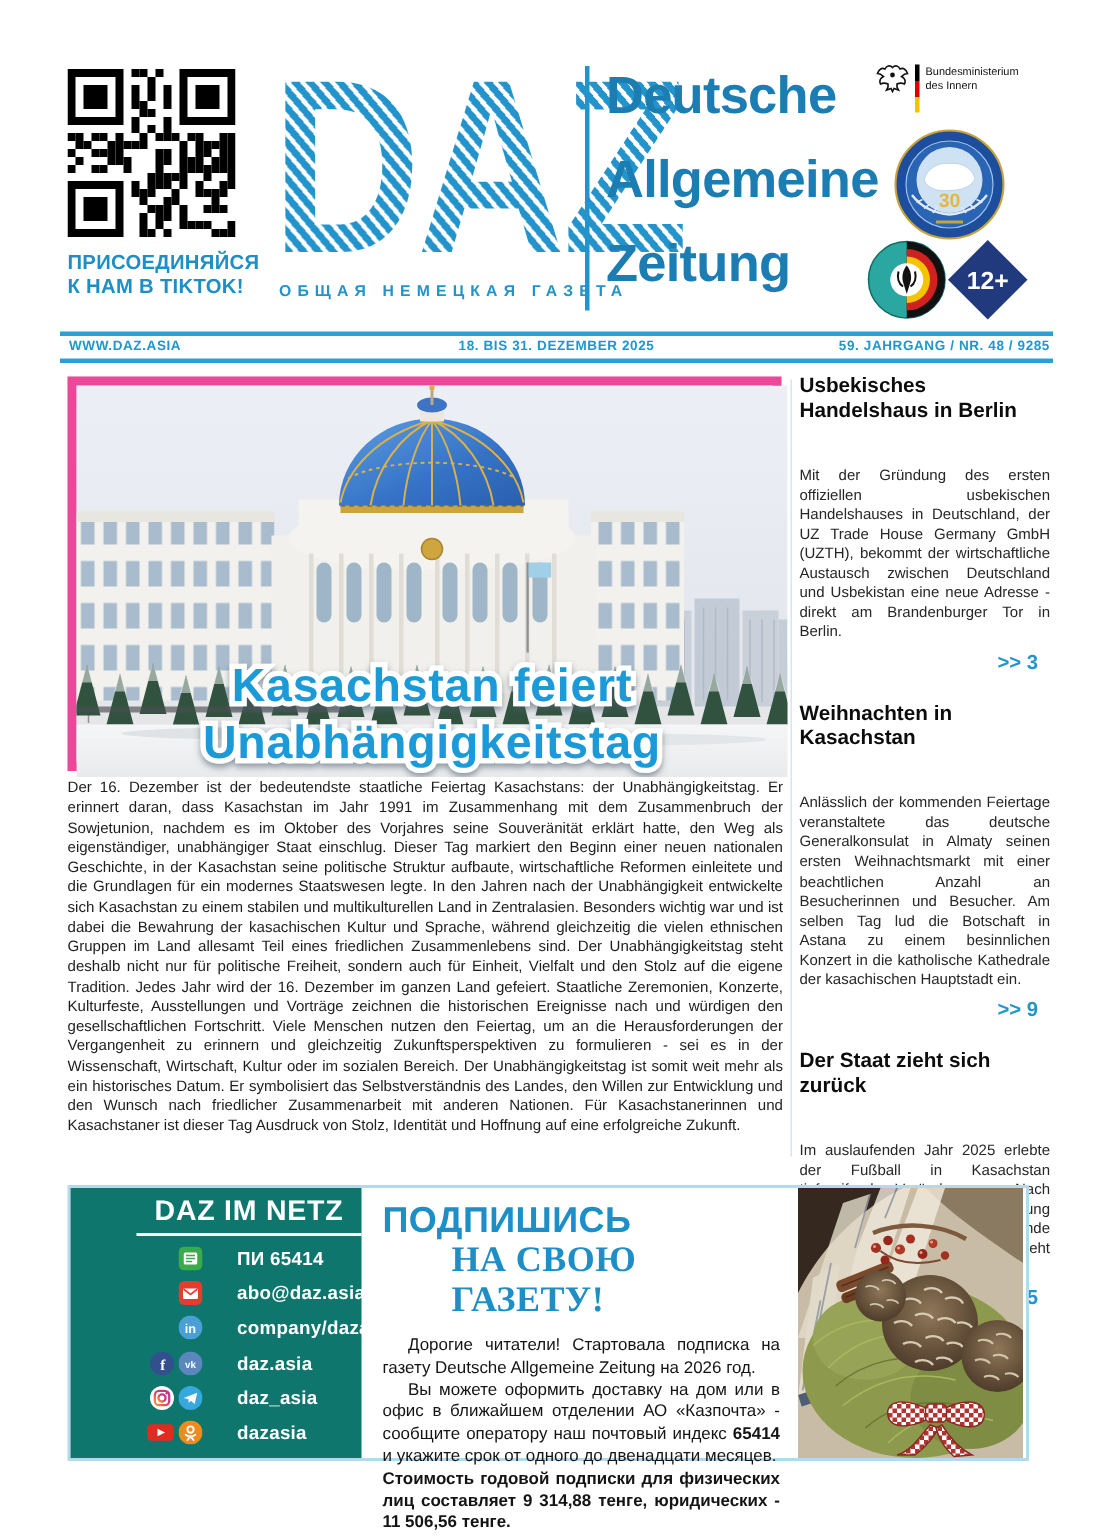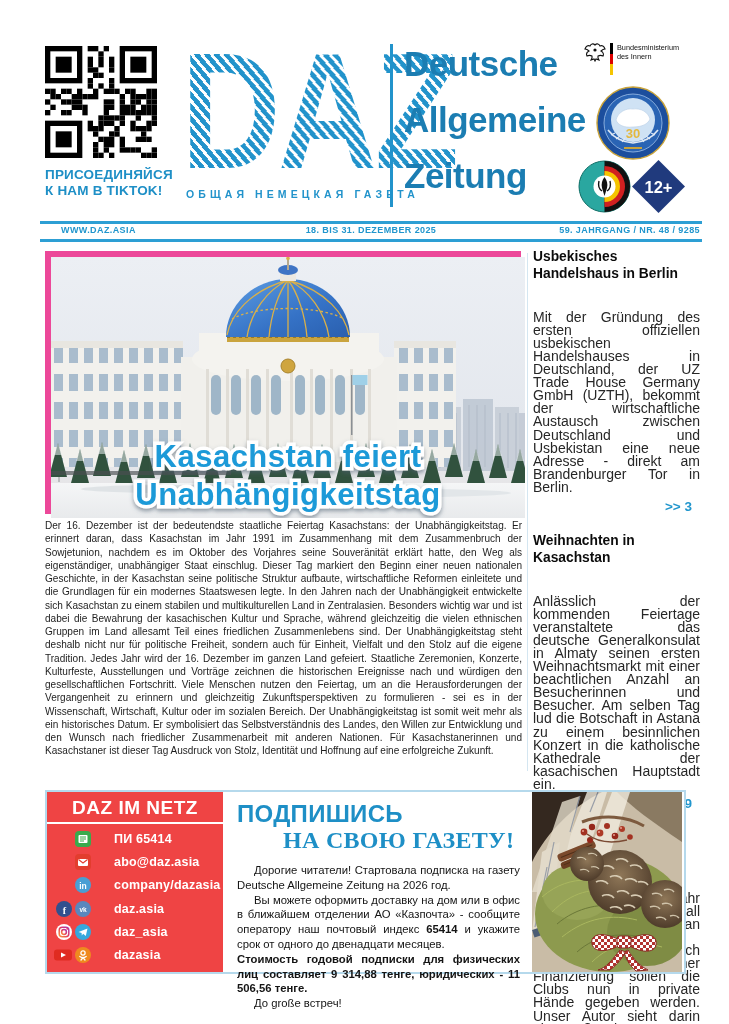--- a/index.html
+++ b/index.html
@@ -21,39 +21,39 @@
   .bmi-flag{width:3px;height:32px;margin-top:1px;background:linear-gradient(#000 0 34%,#d00 34% 67%,#f5c400 67%);}
   .bmi-text{font-size:7.3px;line-height:8.5px;color:#111;padding-top:2px;}
   #badge30{left:596px;top:86px;width:74px;height:74px;}
   #orglogo{left:578px;top:160px;width:53px;height:53px;}
   #agebadge{left:630px;top:158px;width:57px;height:57px;}
   #agebadge text{font-family:"Liberation Sans",sans-serif;}
 
   
   .rule{left:40px;width:662px;height:2.6px;background:#2d9fd4;}
   .infotext{top:225px;font-size:9px;font-weight:bold;color:#2196cd;letter-spacing:.4px;}
-  #info-web{left:46px;margin-left:15px;}
+  #info-web{left:46px;}
   #info-date{left:40px;width:662px;text-align:center;}
   #info-issue{right:29px;}
 
   
   .photo{left:45px;top:251px;width:476px;height:263px;border:6px solid #ec4899;box-sizing:border-box;background:#e9edf2;}
   .article{left:45px;top:519px;width:477px;font-size:10.05px;line-height:13.25px;text-align:justify;color:#1d1d1d;}
 
   
   .colrule{left:527px;top:253px;width:1px;height:518px;background:#d4e6f1;}
   .sidebar{left:533px;top:249px;width:167px;}
   .sb-item{margin-bottom:19px;}
   .sb-title{font-size:13.8px;font-weight:bold;color:#0c0c0c;line-height:1.22;margin-bottom:7px;}
-  .sb-body{font-size:14px;line-height:13.1px;text-align:justify;color:#262626;margin-top:28px;}
+  .sb-body{font-size:10px;line-height:13.1px;text-align:justify;color:#262626;margin-top:28px;}
   .sb-ref{font-size:13.5px;font-weight:bold;color:#2196cd;text-align:right;margin-top:5px;padding-right:8px;cursor:pointer;}
 
   
   .bottom{left:45px;top:790px;width:641px;height:184px;border:2px solid #b5d9ec;box-sizing:border-box;display:flex;background:#fff;}
-  .netbox{width:176px;flex:none;background:#ef4444;color:#fff;display:flex;flex-direction:column;}
+  .netbox{width:150px;flex:none;background:#0f766e;color:#fff;display:flex;flex-direction:column;padding-left:44px;}
   .net-title{font-size:19px;font-weight:bold;text-align:center;padding:5px 0 3px;border-bottom:2.5px solid #fff;letter-spacing:.5px;}
   .net-rows{flex:1;display:flex;flex-direction:column;justify-content:space-around;padding:3px 6px 5px 2px;}
   .net-row{display:flex;align-items:center;gap:23px;cursor:pointer;}
   .net-icons{width:42px;display:flex;justify-content:flex-end;gap:3px;flex:none;}
   .net-label{font-size:12.5px;font-weight:bold;letter-spacing:.2px;}
   .subcontent{flex:1;padding:8px 10px 6px 14px;}
   .sub-title{font-size:24px;font-weight:bold;color:#1e8fc6;line-height:27px;letter-spacing:.3px;}
   .sub-title .l2{margin-left:46px;font-family:Liberation Serif, serif;}
   .sub-paras{margin-top:9px;font-size:11.3px;line-height:14.8px;text-align:justify;color:#141414;}
   .sub-paras p{margin:0;}

